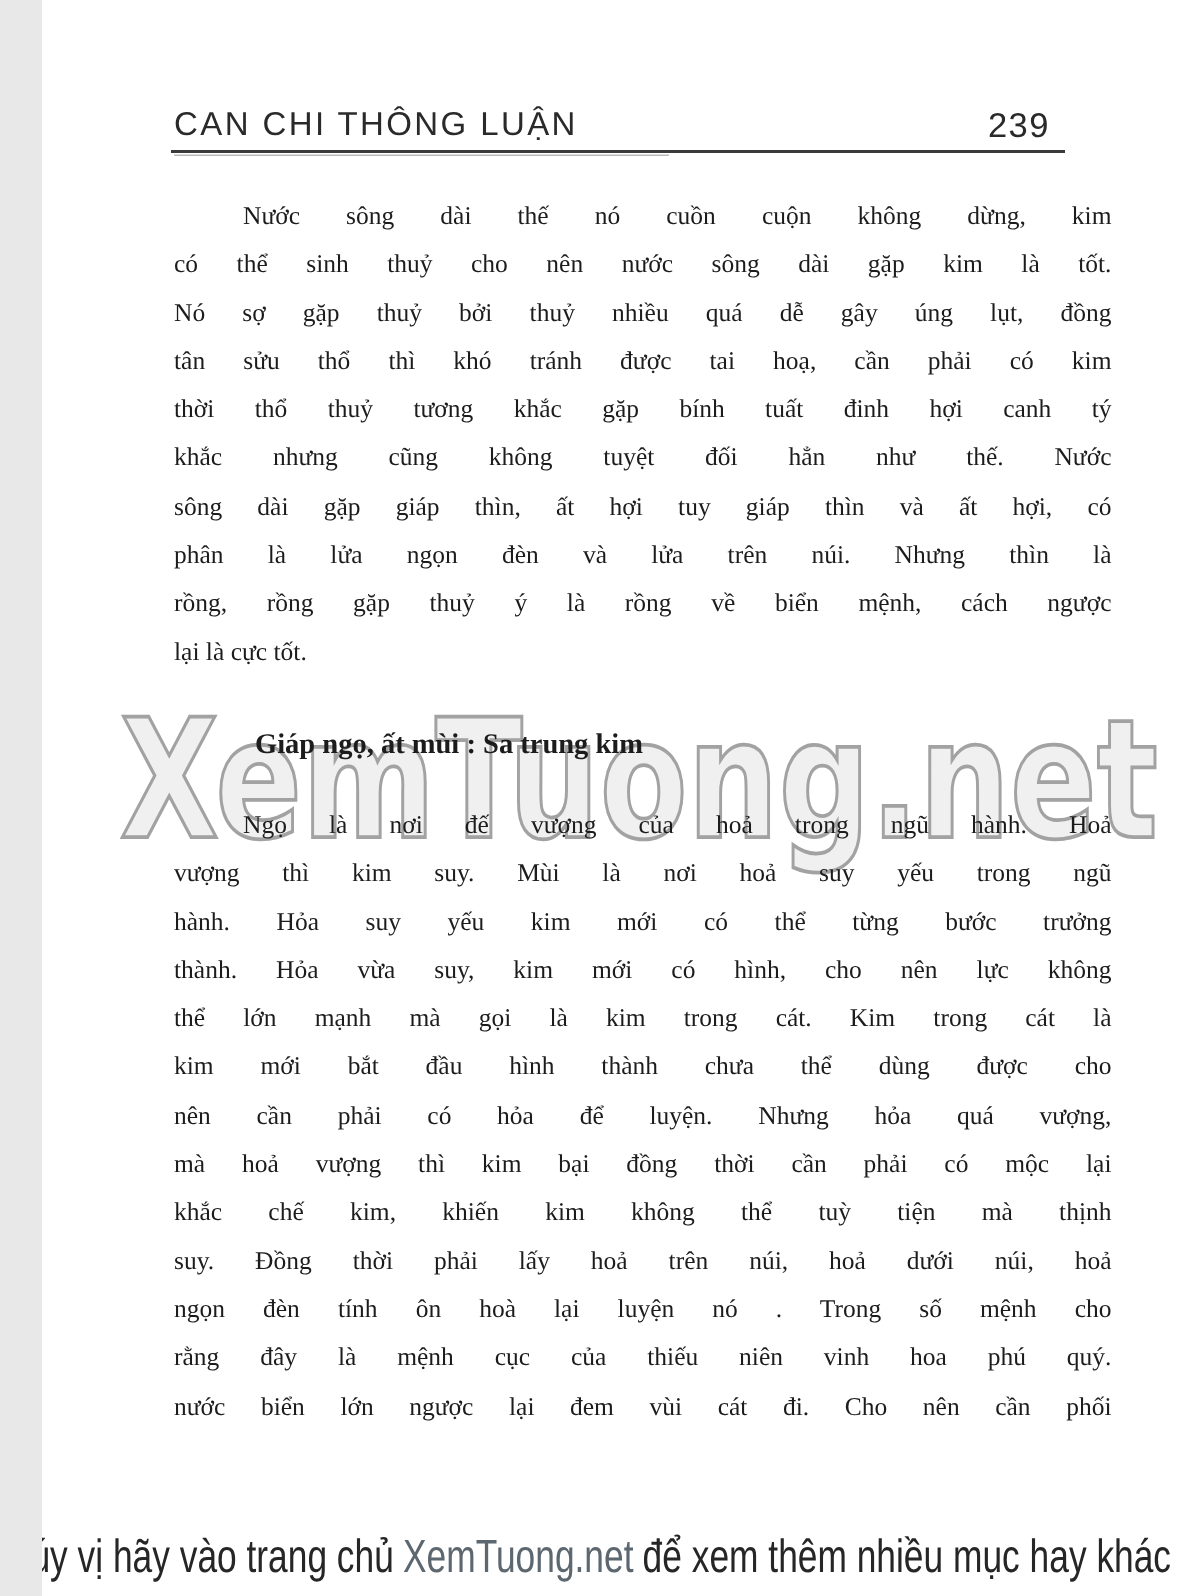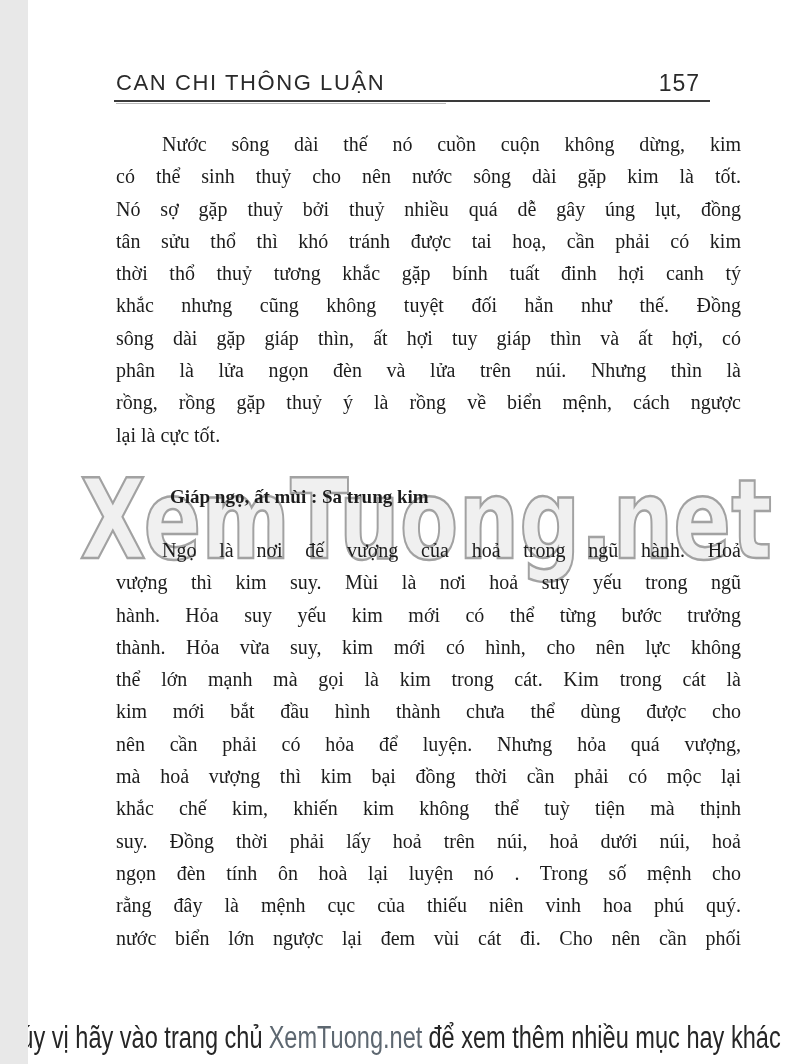--- a/index.html
+++ b/index.html
@@ -49,21 +49,21 @@
   .watermark text{
     fill:var(--wm-fill);
     stroke:var(--wm-stroke);
     stroke-width:2.5px;
     font-family:"DejaVu Sans", sans-serif;
     font-weight:bold;
   }
   
   .para{
     position:absolute;left:88px;width:625px;z-index:2;
-    font-size:20px;line-height:32.3px;
+    font-size:17px;line-height:32.3px;
   }
   .para1{top:128px;}
   .para2{top:534px;}
   .line{
     text-align:justify;
     text-align-last:justify;
     height:32.3px;white-space:nowrap;
   }
   .line.indent{text-indent:46px;}
   .line.noj{text-align-last:left;white-space:normal;}
@@ -87,34 +87,34 @@
     transform-origin:center;
   }
   .footer-inner .site{color:var(--footer-site);margin:0 8px;}
 </style>
 </head>
 <body>
 
 <div class="page">
 
   <span class="hdr-title">CAN CHI THÔNG LUẬN</span>
-  <span class="hdr-pagenum">157</span>
+  <span class="hdr-pagenum">239</span>
   <div class="hdr-rule"></div>
 
   <svg class="watermark" width="700" height="135" viewBox="0 0 700 135">
     <text x="2" y="88" font-size="110" textLength="692" lengthAdjust="spacingAndGlyphs">XemTuong.net</text>
   </svg>
 
   <div class="para para1">
       <div class="line indent">Nước sông dài thế nó cuồn cuộn không dừng, kim</div>
       <div class="line">có thể sinh thuỷ cho nên nước sông dài gặp kim là tốt.</div>
       <div class="line">Nó sợ gặp thuỷ bởi thuỷ nhiều quá dễ gây úng lụt, đồng</div>
       <div class="line">tân sửu thổ thì khó tránh được tai hoạ, cần phải có kim</div>
       <div class="line">thời thổ thuỷ tương khắc gặp bính tuất đinh hợi canh tý</div>
-      <div class="line">khắc nhưng cũng không tuyệt đối hẳn như thế. Đồng</div>
+      <div class="line">khắc nhưng cũng không tuyệt đối hẳn như thế. Nước</div>
       <div class="line">sông dài gặp giáp thìn, ất hợi tuy giáp thìn và ất hợi, có</div>
       <div class="line">phân là lửa ngọn đèn và lửa trên núi. Nhưng thìn là</div>
       <div class="line">rồng, rồng gặp thuỷ ý là rồng về biển mệnh, cách ngược</div>
       <div class="line noj">lại là cực tốt.</div>
     </div>
 
   <h2 class="sec-heading">Giáp ngọ, ất mùi : Sa trung kim</h2>
 
   <div class="para para2">
       <div class="line indent">Ngọ là nơi đế vượng của hoả trong ngũ hành. Hoả</div>

